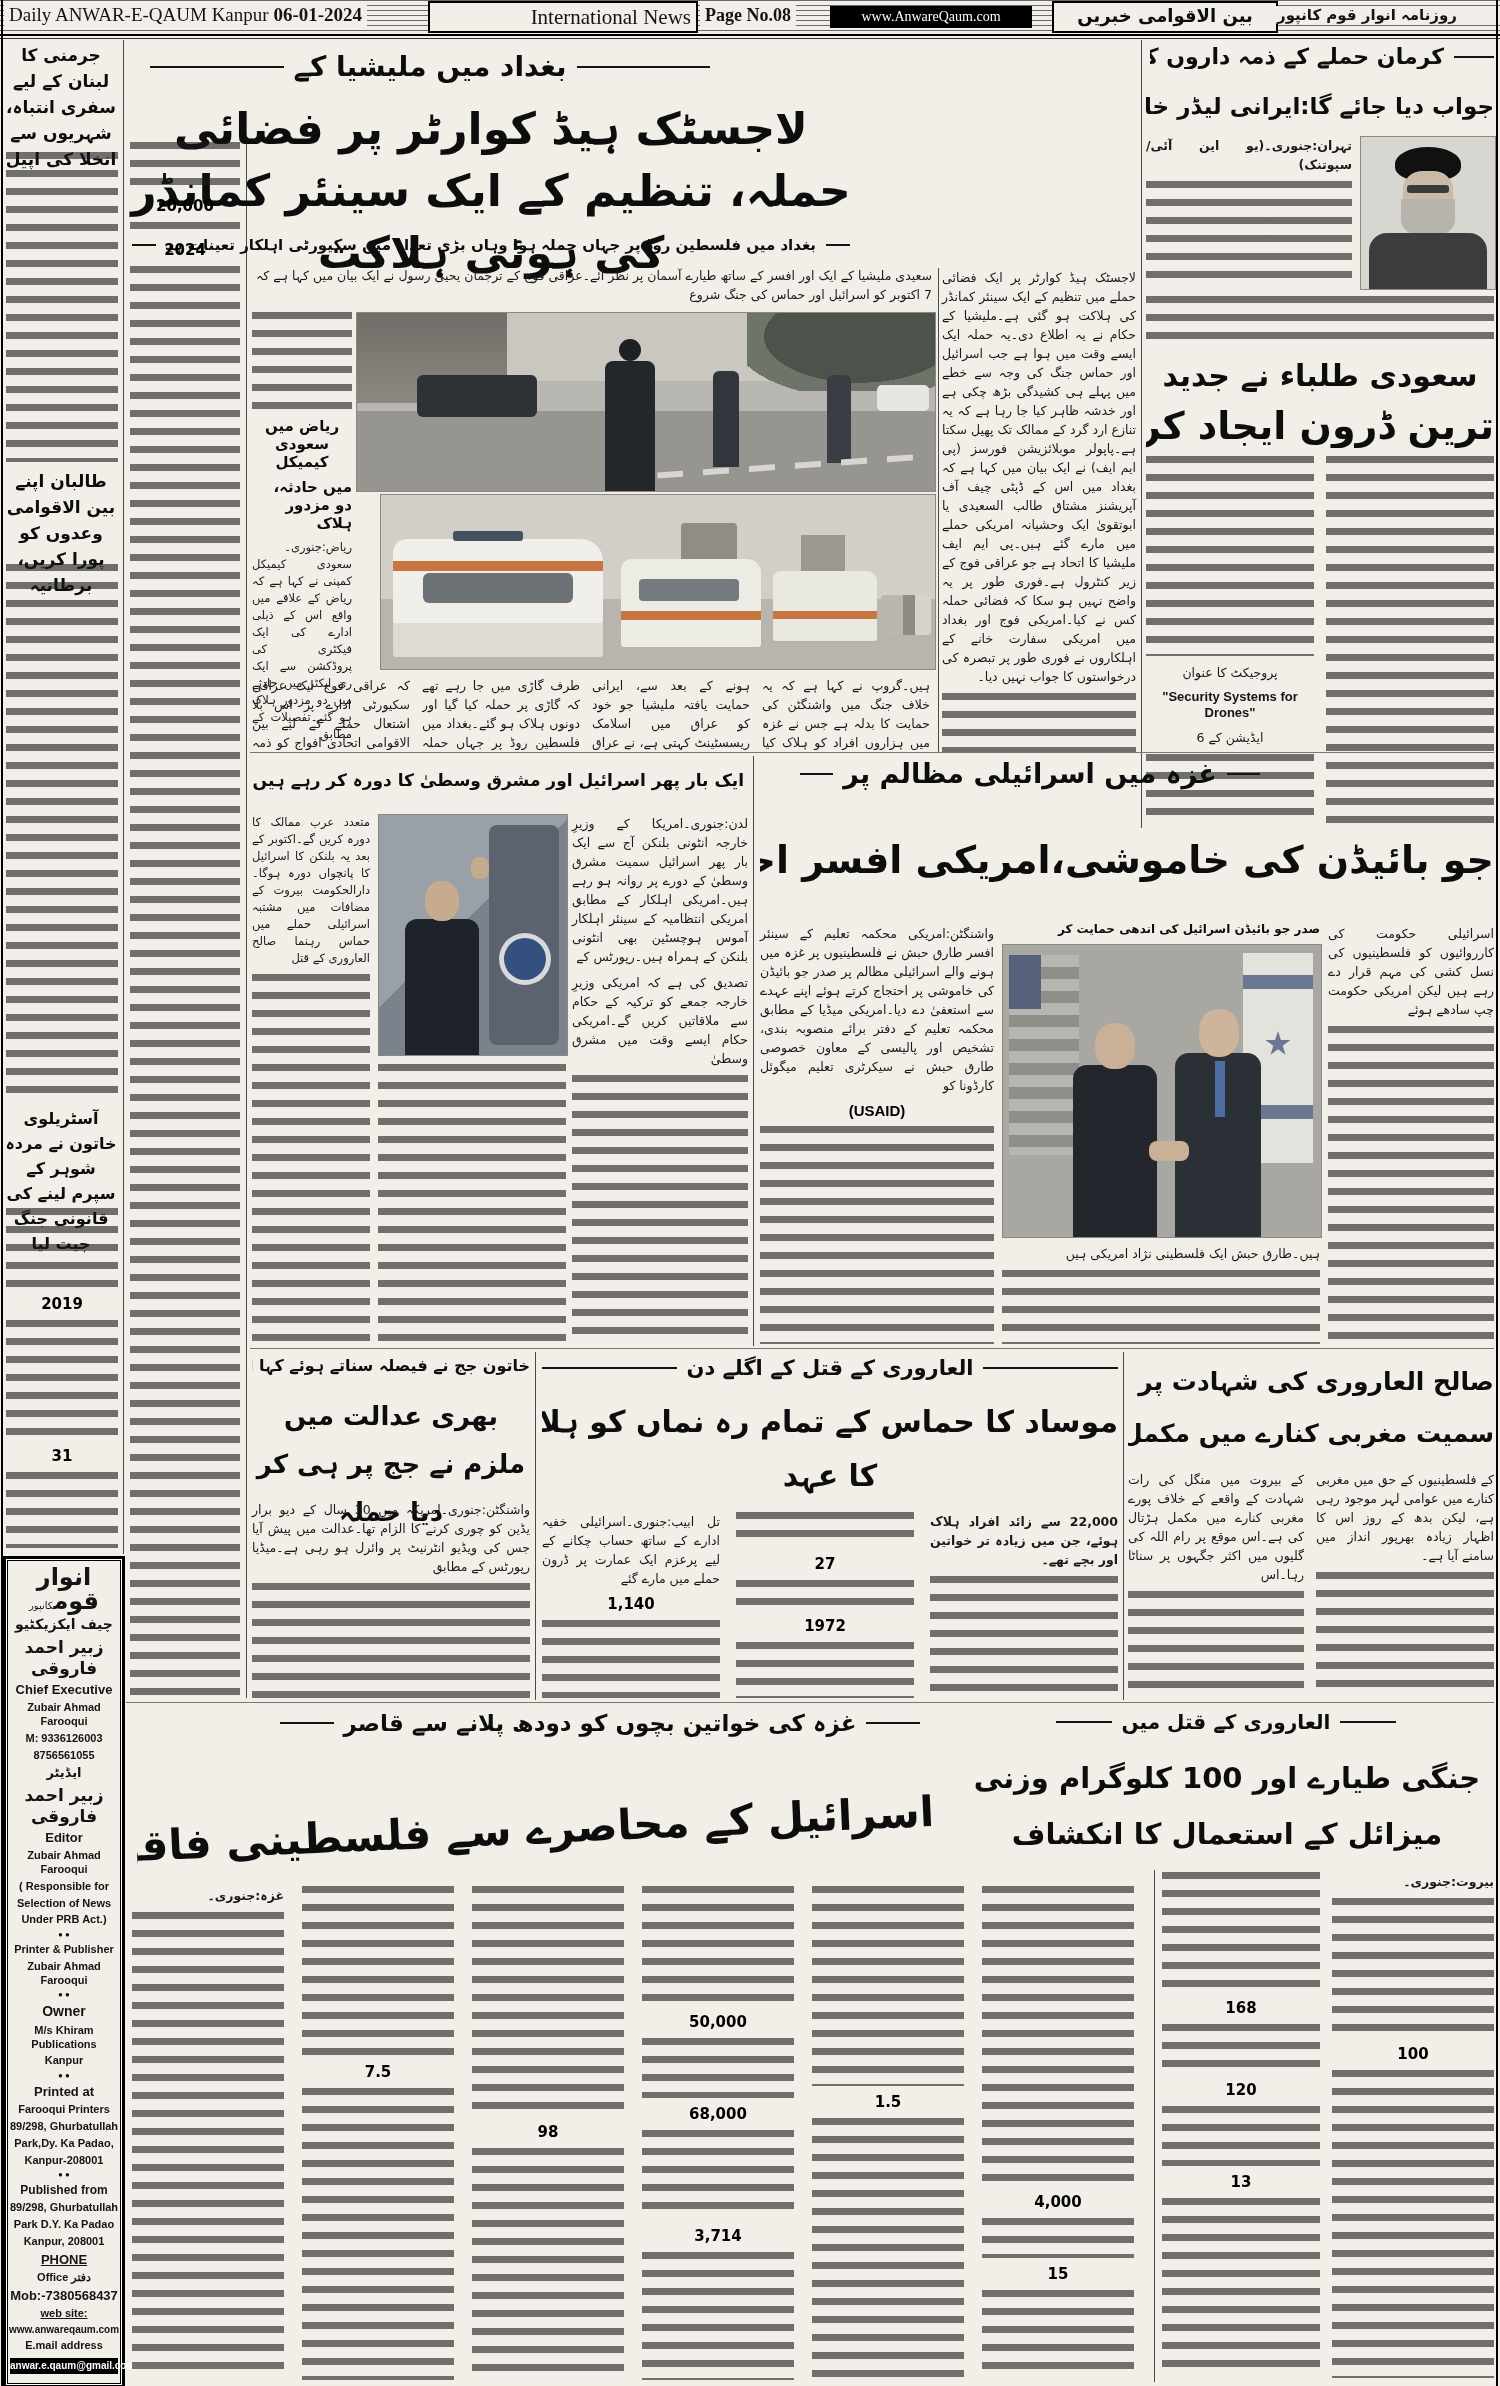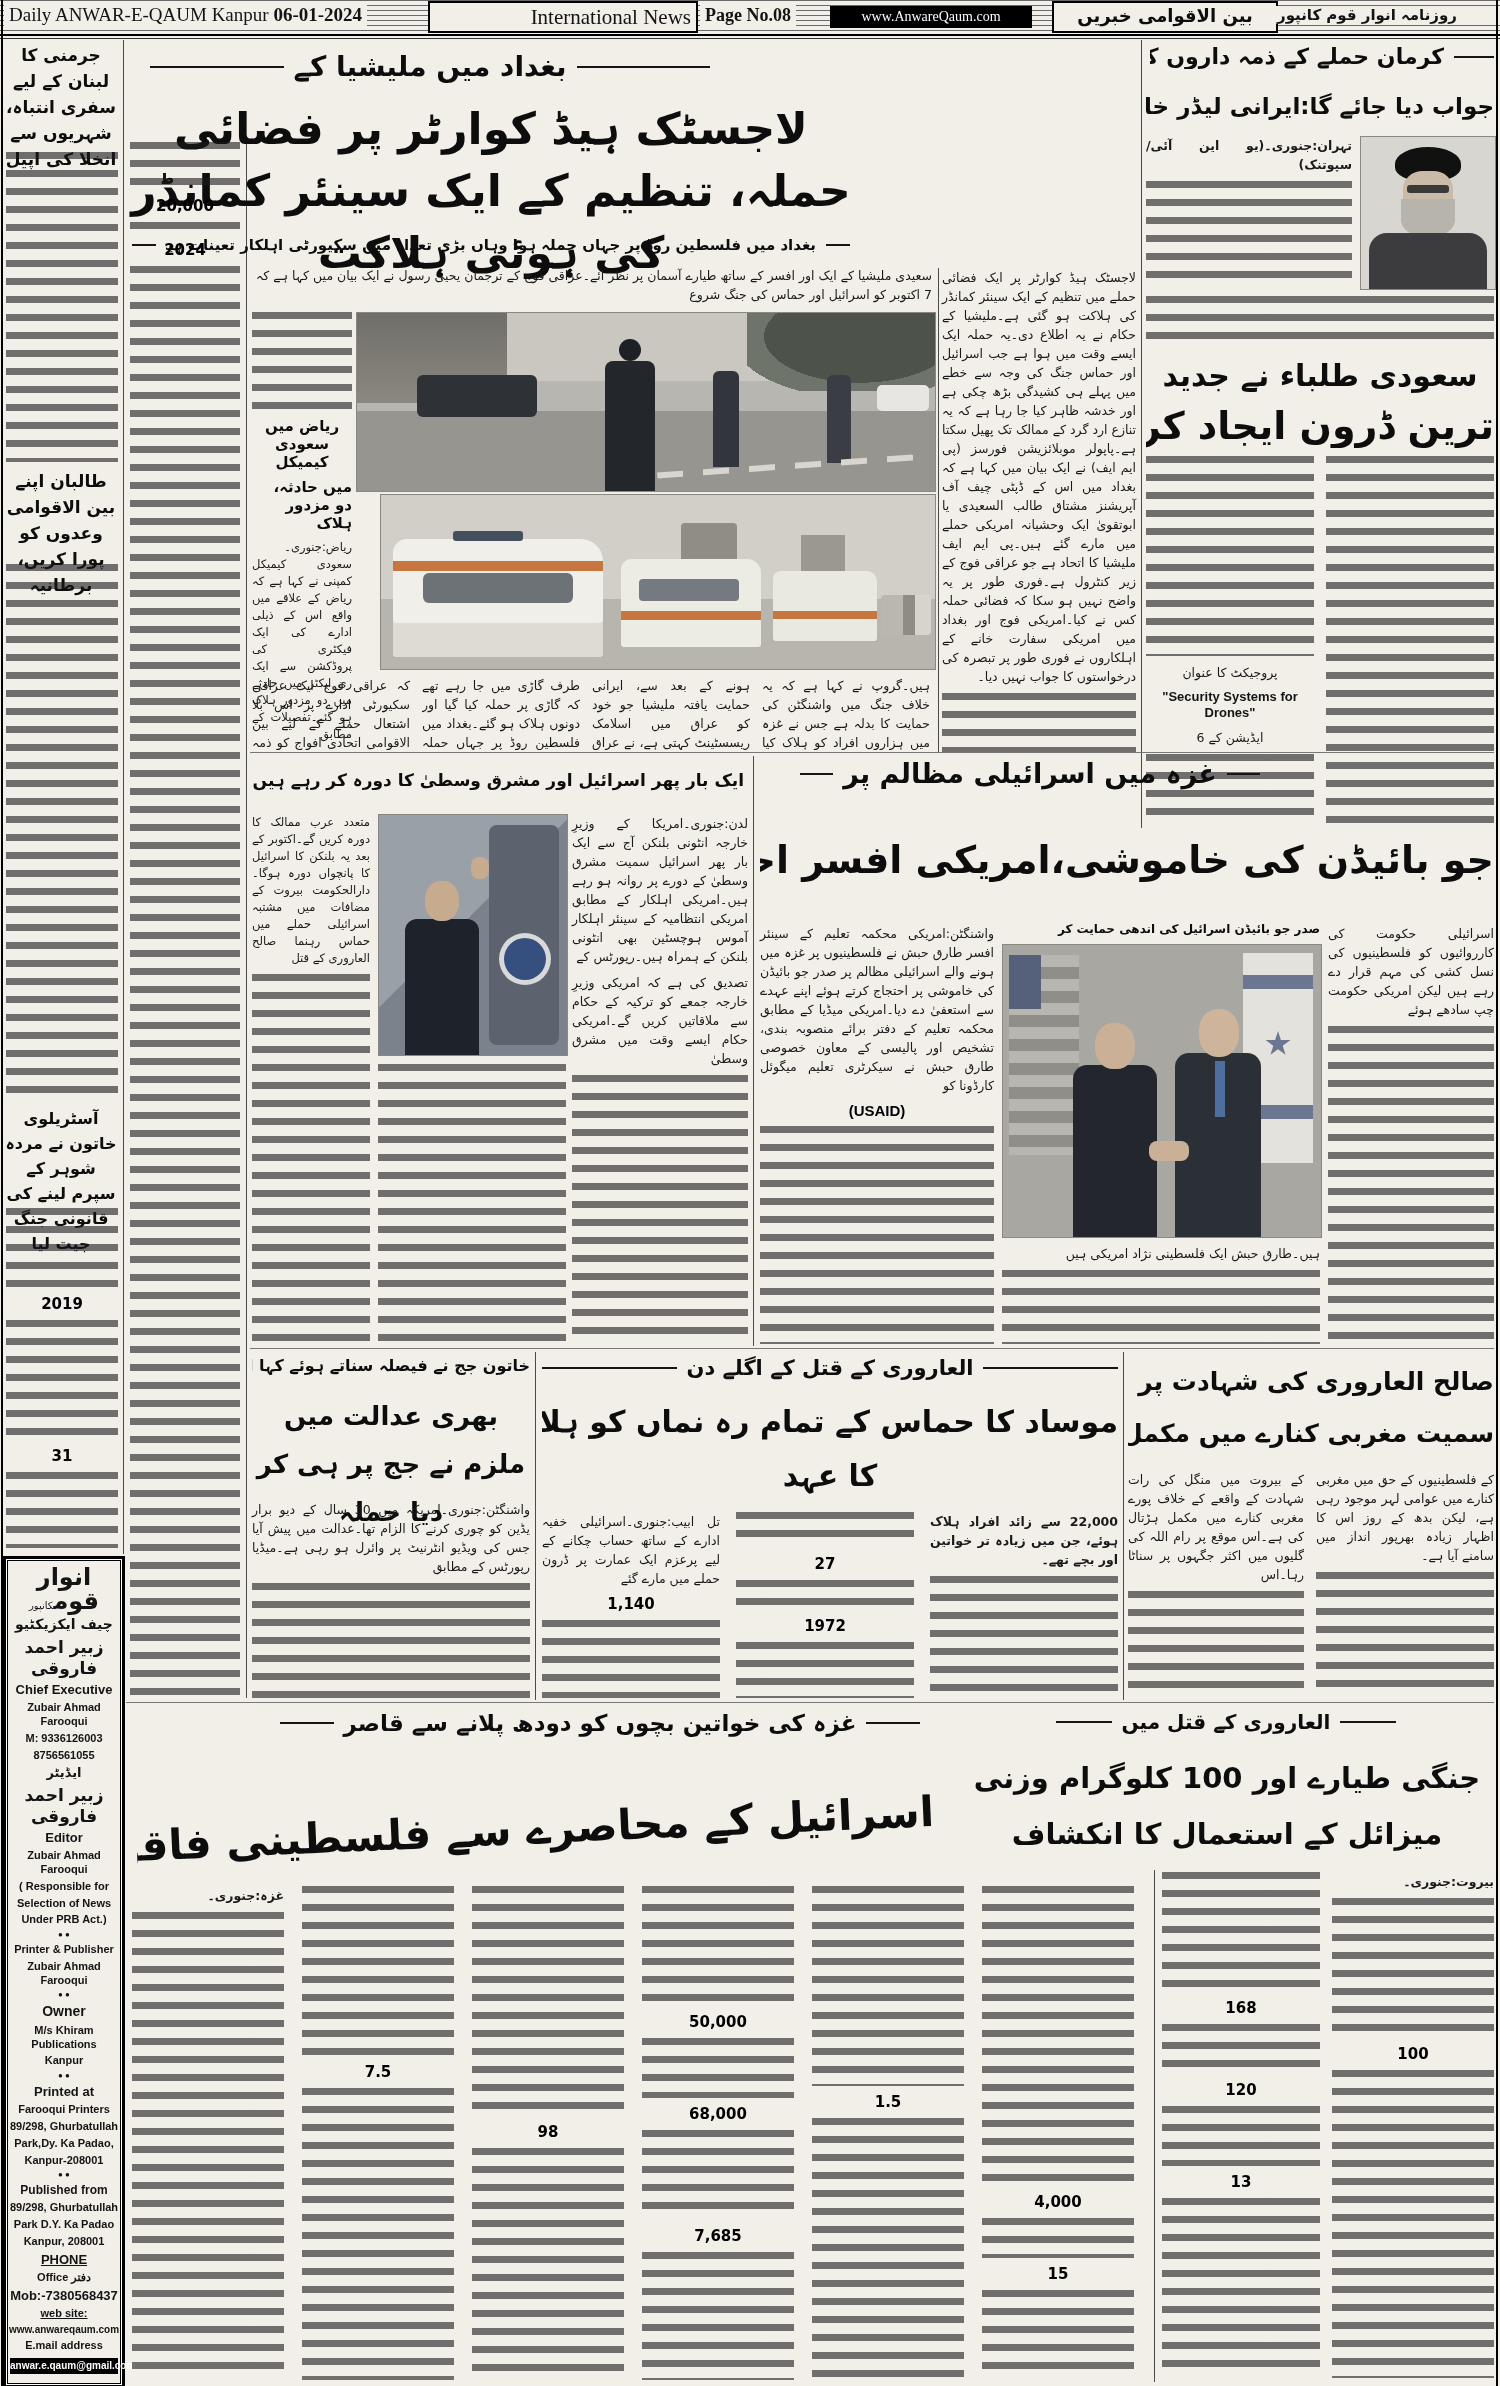--- a/index.html
+++ b/index.html
@@ -361,21 +361,21 @@
     <div class="fk" style="height:230px;"></div>
     <div class="num">98</div>
     <div class="fk grow"></div>
   </div>
   <div class="abs col" style="left:642px;top:1886px;width:152px;height:494px;">
     <div class="fk" style="height:120px;"></div>
     <div class="num">50,000</div>
     <div class="fk" style="height:60px;"></div>
     <div class="num">68,000</div>
     <div class="fk" style="height:90px;"></div>
-    <div class="num">7,685</div>
+    <div class="num">3,714</div>
     <div class="fk grow"></div>
   </div>
   <div class="abs col" style="left:812px;top:1886px;width:152px;height:494px;">
     <div class="fk" style="height:200px;"></div>
     <div class="num">1.5</div>
     <div class="fk grow"></div>
   </div>
   <div class="abs col" style="left:982px;top:1886px;width:152px;height:494px;">
     <div class="fk" style="height:300px;"></div>
     <div class="num">4,000</div>

